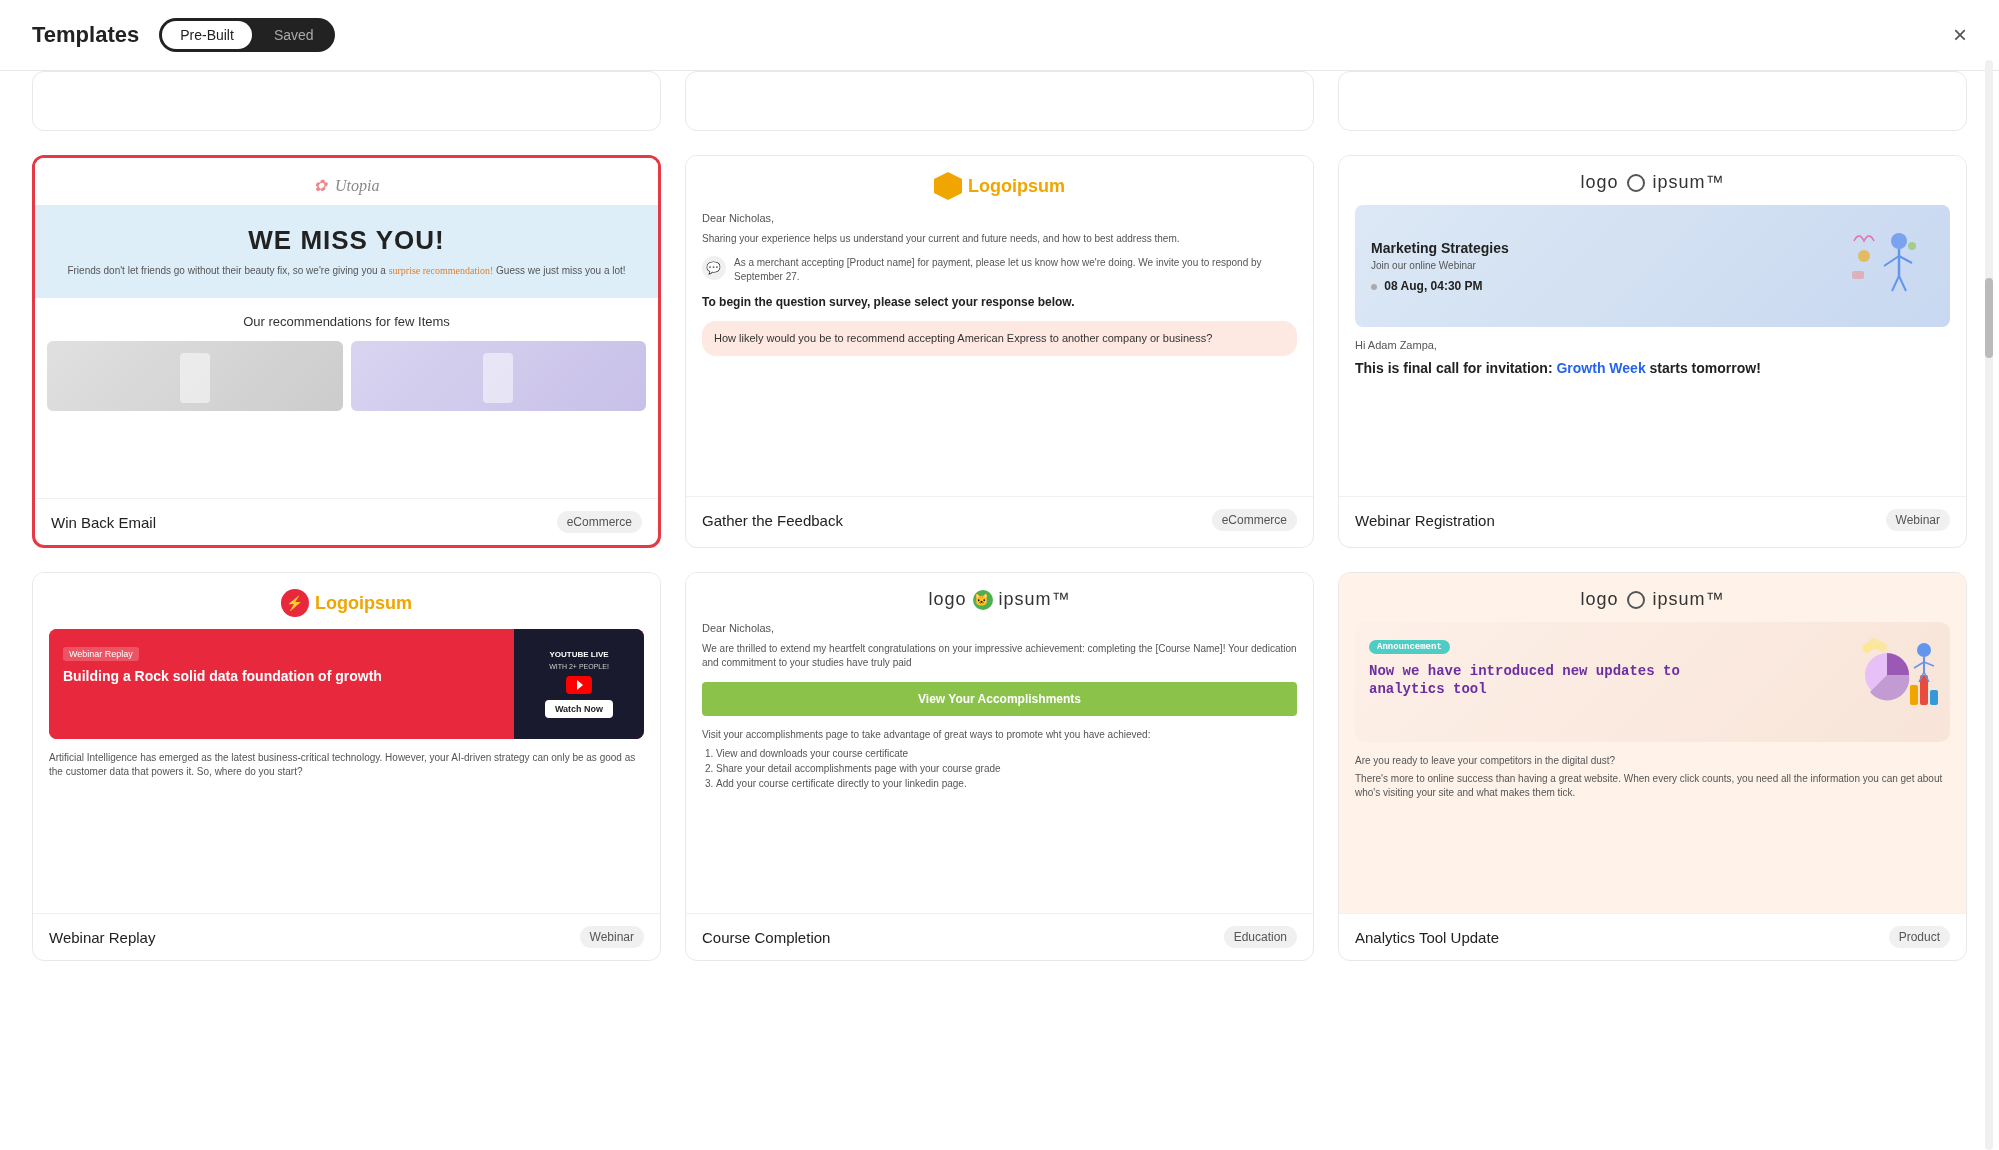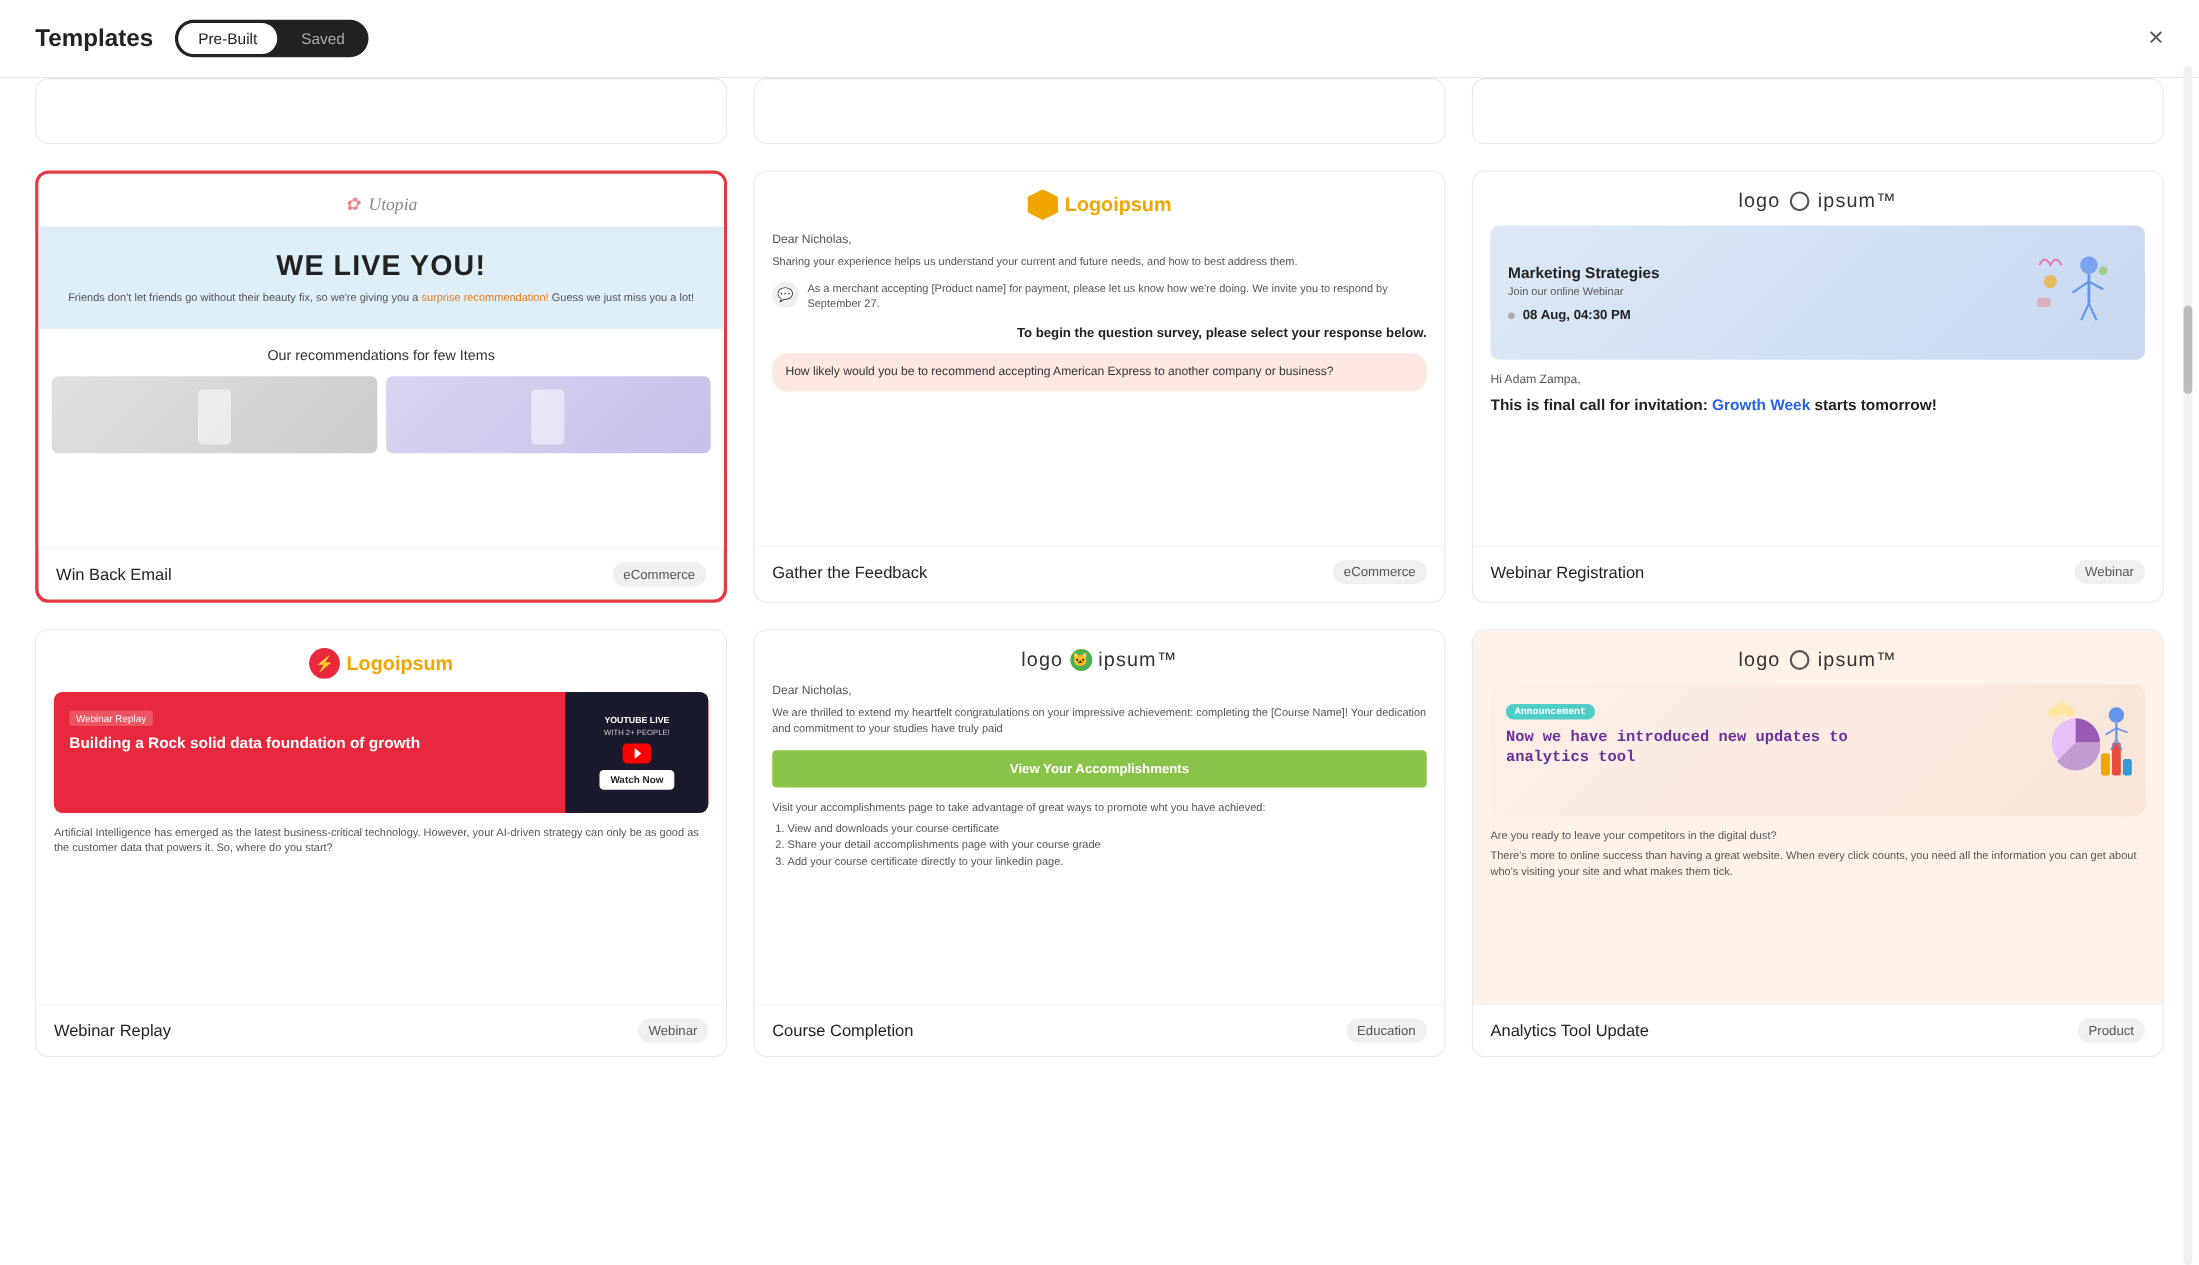--- a/index.html
+++ b/index.html
@@ -152,21 +152,21 @@
       letter-spacing: 1px;
       font-family: sans-serif;
     }
     .wb-sub {
       font-size: 10px;
       color: #555;
       margin-top: 8px;
       line-height: 1.4;
       font-family: sans-serif;
     }
-    .wb-sub a { color: #e87c1e; }
+    .wb-sub a { color: #e87c1e; font-family: Liberation Serif, serif; }
     .wb-recs {
       padding: 16px 12px;
       background: #fff;
     }
     .wb-recs-title {
       font-size: 13px;
       text-align: center;
       color: #333;
       margin-bottom: 12px;
       font-family: sans-serif;
@@ -251,21 +251,20 @@
       font-size: 12px;
       flex-shrink: 0;
     }
     .fp-chat-text { font-size: 10px; color: #555; line-height: 1.4; }
     .fp-question {
       font-size: 12px;
       font-weight: 700;
       color: #222;
       margin-bottom: 10px;
       line-height: 1.4;
-      text-align: right;
     }
     .fp-answer-box {
       background: #fde8e2;
       border-radius: 14px;
       padding: 10px 12px;
       font-size: 11px;
       color: #333;
       line-height: 1.4;
     }
 
@@ -610,21 +609,21 @@
 
     <div class="template-card selected">
       <div class="card-preview winback-preview">
         <div class="wb-header">
           <span class="wb-logo">
             <span class="flower">✿</span>
             <em>Utopia</em>
           </span>
         </div>
         <div class="wb-hero">
-          <div class="wb-miss">WE LIVE YOU!</div>
+          <div class="wb-miss">WE MISS YOU!</div>
           <div class="wb-sub">
             <span>Friends don't let friends go without their beauty fix, so we're giving you a</span>
             <a style="color:#e87c1e">surprise recommendation!</a>
             <span> Guess we just miss you a lot!</span>
           </div>
         </div>
         <div class="wb-recs">
           <div class="wb-recs-title">Our recommendations for few Items</div>
           <div class="wb-products">
             <div class="wb-product p1"></div>

